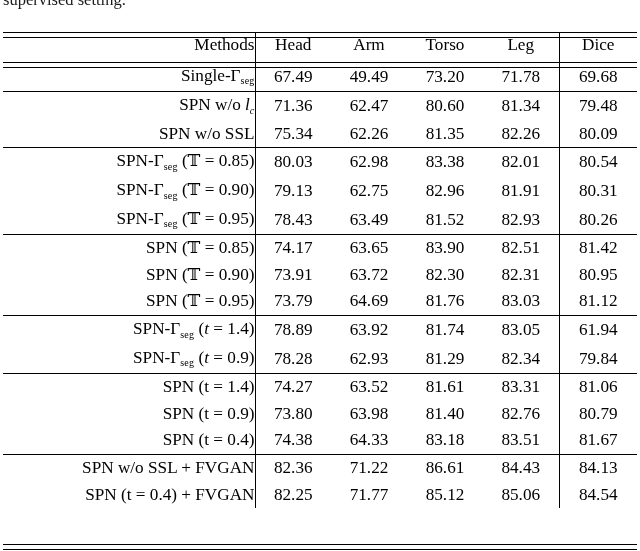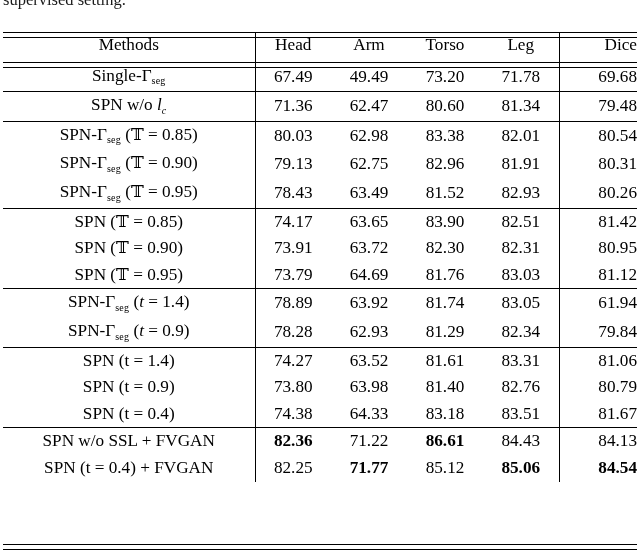--- a/index.html
+++ b/index.html
@@ -52,30 +52,30 @@
     vertical-align: middle;
     white-space: nowrap;
   }
 
   
   col.c-method { width: 252px; }
   col.c-num    { width: 76px; }
   col.c-dice   { width: 78px; }
 
   td.method {
-    text-align: center;
+    text-align: right;
     padding-left: 9px;
     border-right: 1.1px solid #000;
     margin-left: 32px;
   }
   td.num {
     text-align: center;
   }
   td.dice {
-    text-align: right;
+    text-align: center;
     border-left: 1.1px solid #000;
   }
   tr.group-start td {
     border-top: 1.2px solid #000;
   }
 
   
   .double-top {
     position: absolute;
     left: 3px;
@@ -111,21 +111,21 @@
     font-size: 10px;
     vertical-align: baseline;
     position: relative;
     top: 3.6px;
     letter-spacing: 0.2px;
   }
   .ital {
     font-style: italic;
   }
   .bold {
-    font-weight: bold;
+    font-weight: normal;
   }
 </style>
 </head>
 <body>
 
 <div class="cutoff-line">supervised setting.</div>
 
 <div class="table-wrap">
   <table class="results">
     <colgroup>
@@ -162,20 +162,28 @@
           <td class="dice">69.68</td>
         </tr>
         <tr class="group-start">
           <td class="method">SPN w/o <span class="ital">l</span><span class="sub ital">c</span></td>
           <td class="num">71.36</td>
           <td class="num">62.47</td>
           <td class="num">80.60</td>
           <td class="num">81.34</td>
           <td class="dice">79.48</td>
         </tr>
+        <tr>
+          <td class="method">SPN w/o SSL</td>
+          <td class="num">75.34</td>
+          <td class="num">62.26</td>
+          <td class="num">81.35</td>
+          <td class="num">82.26</td>
+          <td class="dice">80.09</td>
+        </tr>
         <tr class="group-start">
           <td class="method">SPN-Γ<span class="sub">seg</span> (𝕋 = 0.85)</td>
           <td class="num">80.03</td>
           <td class="num">62.98</td>
           <td class="num">83.38</td>
           <td class="num">82.01</td>
           <td class="dice">80.54</td>
         </tr>
         <tr>
           <td class="method">SPN-Γ<span class="sub">seg</span> (𝕋 = 0.90)</td>

